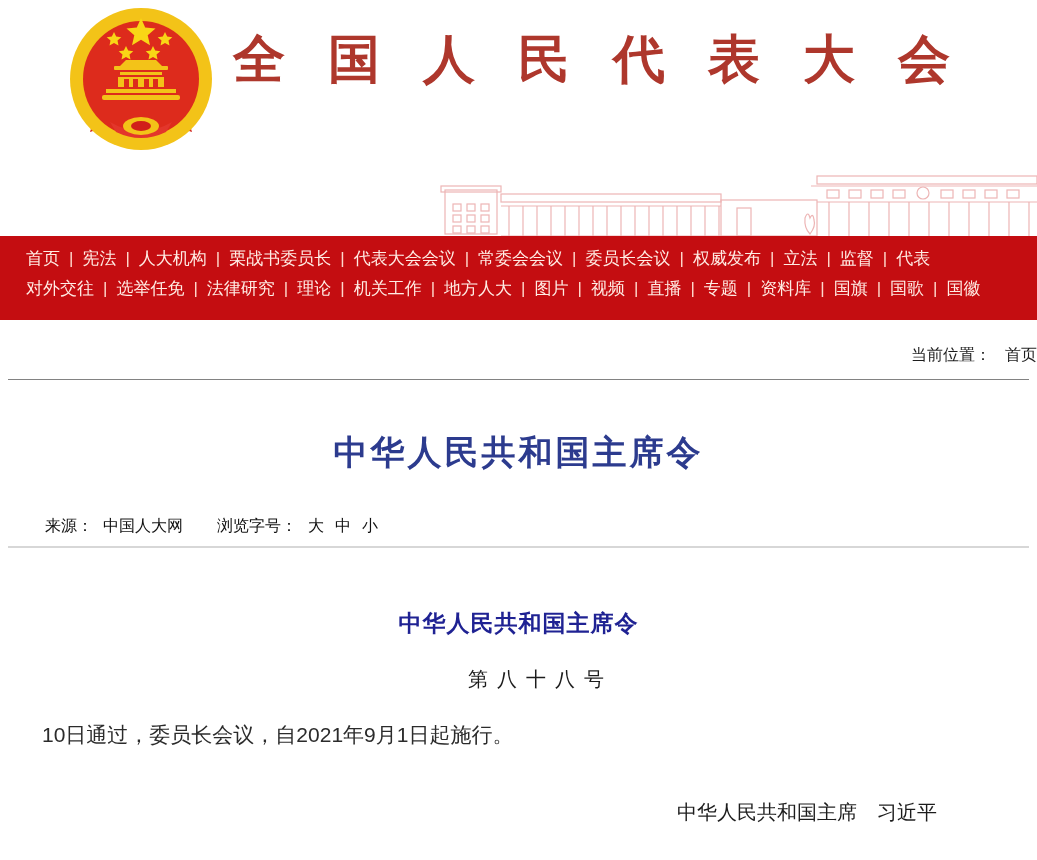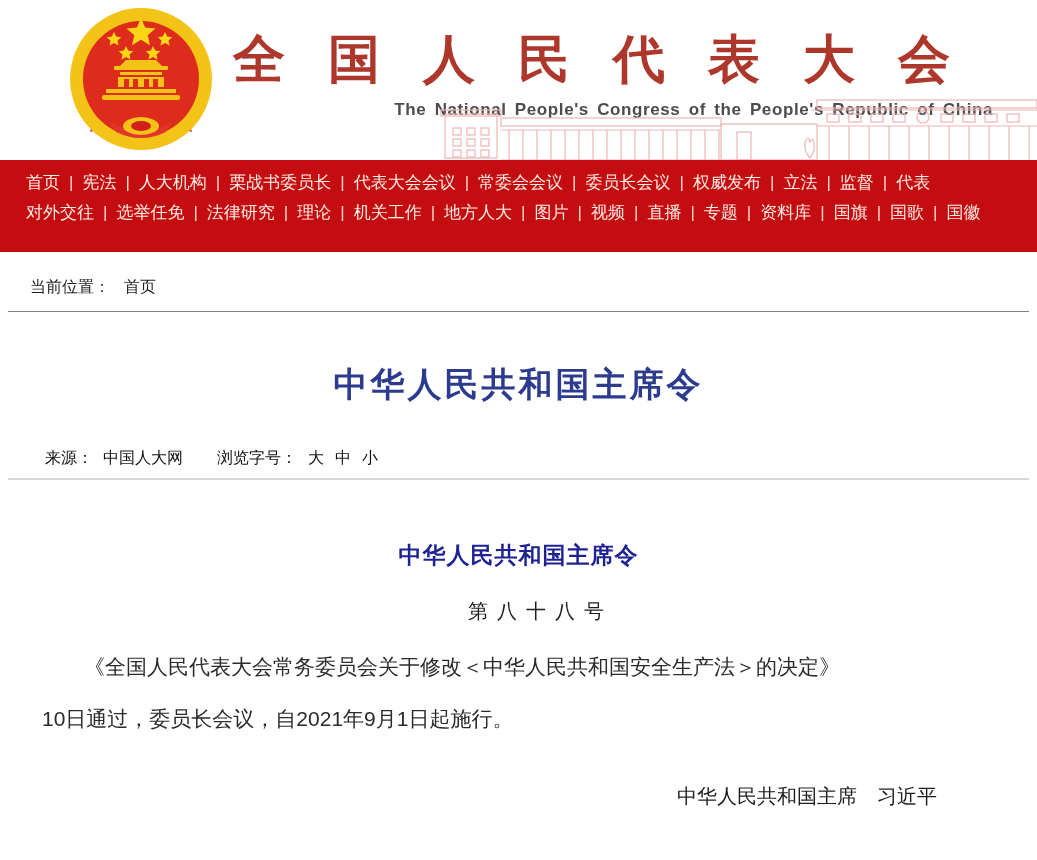--- a/index.html
+++ b/index.html
@@ -10,45 +10,45 @@
     --sketch-pink:#edb5b5;
   }
   *{box-sizing:border-box;}
   html,body{margin:0;padding:0;}
   body{
     width:1037px;height:860px;background:#fff;overflow:hidden;
     font-family:"Liberation Sans","DejaVu Sans",sans-serif;color:#222;
   }
 
   
-  .header{position:relative;height:160px;background:#fff;text-align:right;}
+  .header{position:relative;height:236px;background:#fff;}
   .emblem{position:absolute;left:62px;top:4px;width:158px;height:168px;}
   .masthead{position:absolute;left:233px;top:30px;}
   .site-title{
     font-size:52px;font-weight:bold;color:var(--title-red);
     letter-spacing:43px;white-space:nowrap;line-height:1.15;
     font-family:"DejaVu Sans","Liberation Sans",sans-serif;
   }
   .site-subtitle{
     margin-top:10px;font-size:17px;font-weight:bold;color:#4c4c4c;
     letter-spacing:0.6px;word-spacing:3px;white-space:nowrap;
   }
   .building-sketch{position:absolute;right:0;bottom:0;width:600px;height:62px;}
 
   
   .nav{
     background:var(--nav-red);color:#ffece4;
-    padding:8px 0 24px 26px;font-size:17px;
+    padding:8px 0 16px 26px;font-size:17px;
   }
   .nav-row{line-height:30px;white-space:nowrap;}
   .nav .sep{margin:0 9px;color:#ffd9cd;font-weight:normal;}
   .nav .nav-item{cursor:pointer;}
 
   
-  .breadcrumb{padding:25px 0 13px 30px;font-size:16px;color:#1d1d1d;}
+  .breadcrumb{padding:25px 0 13px 30px;font-size:16px;color:#1d1d1d;text-align:right;}
   .breadcrumb .crumb-current{margin-left:14px;}
   .rule1{border:none;border-top:1px solid #828282;margin:0 8px;height:0;}
 
   
   .page-title{
     text-align:center;margin-top:50px;font-weight:bold;font-size:34px;
     letter-spacing:3px;color:var(--page-title-blue);
     font-family:"DejaVu Serif","Liberation Serif",serif;
   }
   .meta{
@@ -115,21 +115,20 @@
       <rect x="91" y="75" width="5" height="8"></rect>
     </g>
 
     <path d="M48 118 q31 18 62 0 l-6 10 q-25 12 -50 0 z" fill="#e3362b"></path>
     <ellipse cx="79" cy="122" rx="18" ry="9" fill="#f3c318"></ellipse>
     <ellipse cx="79" cy="122" rx="10" ry="5" fill="#d1201a"></ellipse>
   </svg>
 
   <div class="masthead">
     <div class="site-title">全国人民代表大会</div>
-    <div class="site-subtitle">The National People's Congress of the People's Republic of China</div>
   </div>
 
   <svg class="building-sketch" viewBox="0 0 600 62" xmlns="http://www.w3.org/2000/svg" fill="none" stroke="#edb5b5" stroke-width="1.2">
 
     <rect x="8" y="16" width="52" height="44"></rect>
     <rect x="4" y="12" width="60" height="6"></rect>
     <rect x="16" y="30" width="8" height="7"></rect>
       <rect x="30" y="30" width="8" height="7"></rect>
       <rect x="44" y="30" width="8" height="7"></rect>
     <rect x="16" y="41" width="8" height="7"></rect>
@@ -205,17 +204,16 @@
   <div class="meta-left">
     <span>来源：</span><span class="source-value">中国人大网</span><span>浏览字号：</span><span><span class="fontsize-option">大</span><span class="fontsize-option">中</span><span class="fontsize-option">小</span></span>
   </div>
 </div>
 <hr class="rule2">
 
 <div class="article-heading">中华人民共和国主席令</div>
 <div class="article-number">第八十八号</div>
 
 <div class="article-body">
-  <div class="body-line indent">《全国人民代表大会常务委员会关于修改＜中华人民共和国安全生产法＞的决定》</div>
   <div class="body-line">10日通过，委员长会议，自2021年9月1日起施行。</div>
 </div>
 
 <div class="signature">中华人民共和国主席　习近平</div>
 
 </body></html>

